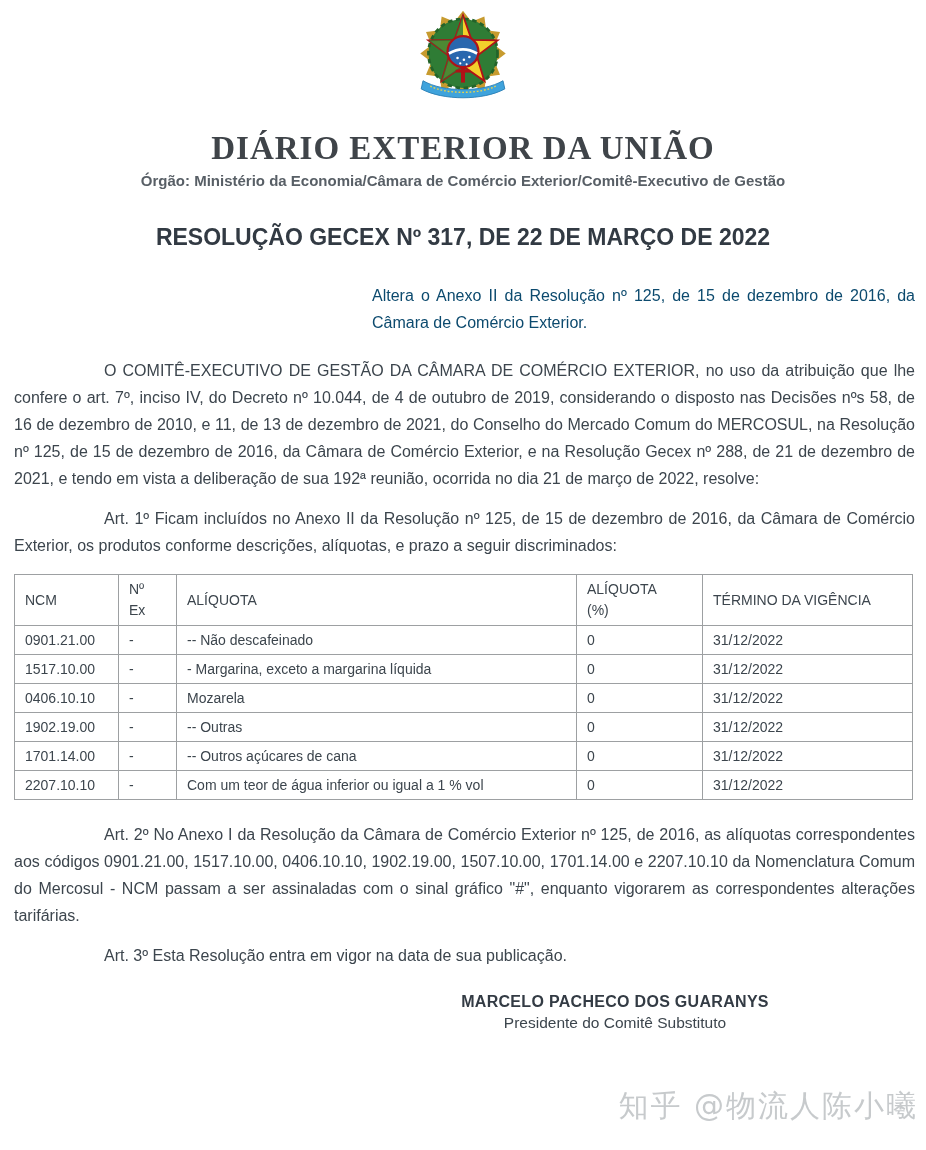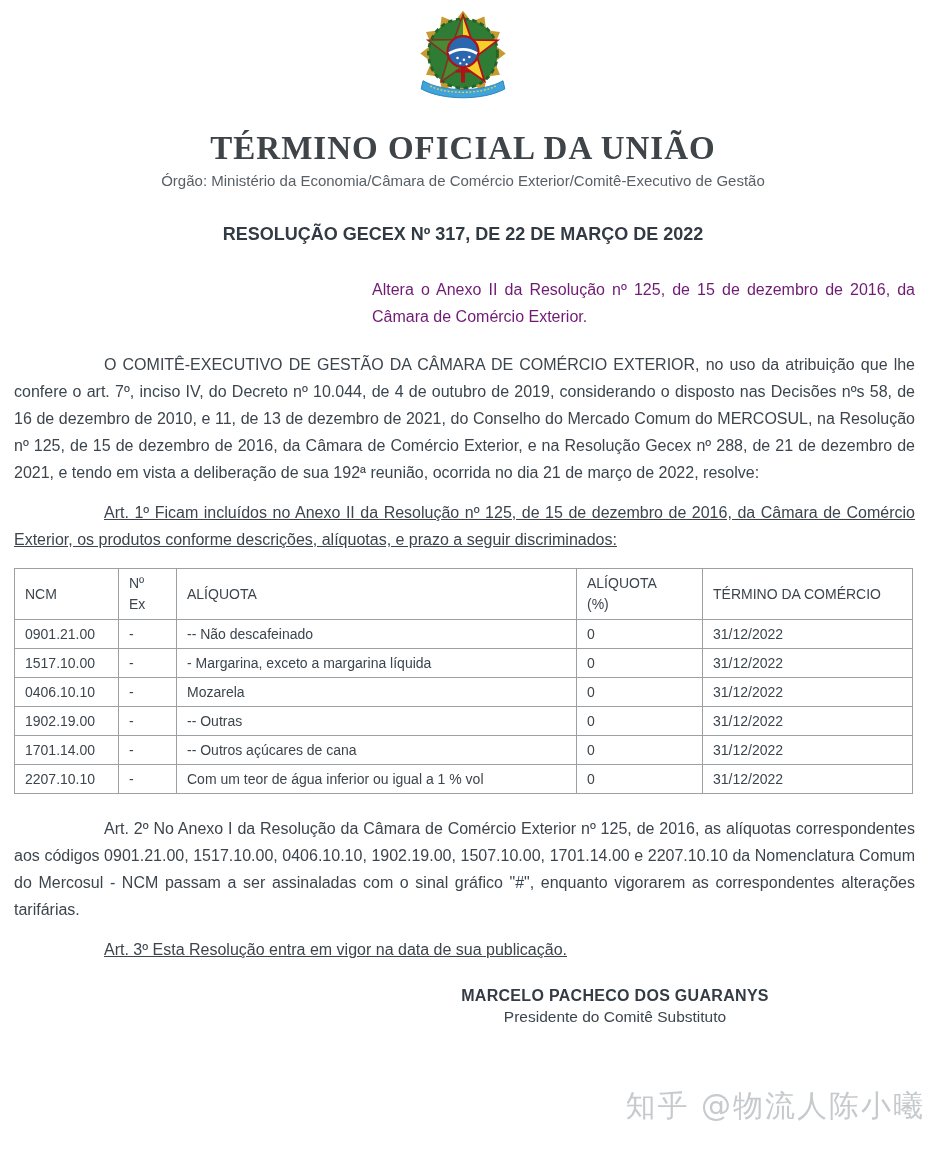--- a/index.html
+++ b/index.html
@@ -4,42 +4,42 @@
 <style>
   html,body { margin:0; padding:0; background:#ffffff; }
   body { font-family:"Liberation Sans", sans-serif; color:#3c454d; }
   .page { position:relative; width:926px; height:1150px; background:#fff; overflow:hidden; margin:0 auto; }
 
   .emblem { text-align:center; padding-top:8px; height:102px; }
 
   .masthead { margin:20px 0 0; text-align:center; font-family:"Liberation Serif", serif;
               font-size:33px; font-weight:bold; color:#3f4449; letter-spacing:1px; }
   .publine  { margin-top:11px; text-align:center; font-size:15px; color:#626a71; }
-  .organline{ margin-top:5px; text-align:center; font-size:15px; font-weight:normal; color:#585f66; }
+  .organline{ margin-top:5px; text-align:center; font-size:15px; font-weight:bold; color:#585f66; }
 
-  .res-title { margin:35px 0 0; text-align:center; font-size:18px; font-weight:bold; color:#323a43; }
+  .res-title { margin:35px 0 0; text-align:center; font-size:23px; font-weight:bold; color:#323a43; }
 
   p { margin:0; }
-  .ementa   { margin:31px 11px 16px 372px; text-align:justify; line-height:27px; font-size:16px; color:#701a75; }
+  .ementa   { margin:31px 11px 16px 372px; text-align:justify; line-height:27px; font-size:16px; color:#0c4a6e; }
   .body-par { margin:21px 11px 0 14px; text-indent:90px; text-align:justify; line-height:27px;
               font-size:16px; color:#3c454d; }
-  .mt-sm { margin-top:13px;text-decoration:underline; }
+  .mt-sm { margin-top:13px; }
 
   table.tariff { width:898px; margin:15px 0 0 14px; border-collapse:collapse;
                  font-size:14px; color:#3c454d; table-layout:fixed; }
   table.tariff th, table.tariff td { border:1px solid #9da0a2; padding:3px 10px;
                  vertical-align:middle; text-align:left; }
   table.tariff th { font-weight:normal; white-space:pre-line; line-height:21px; padding-top:4px; padding-bottom:4px; }
   table.tariff td { line-height:22px; }
 
   .signature { margin-top:24px; margin-left:300px; width:630px; text-align:center; }
   .sig-name { font-size:16px; font-weight:bold; color:#333b44; letter-spacing:0.3px; }
   .sig-role { margin-top:3px; font-size:15.5px; color:#3c454d; }
 
-  .watermark { position:absolute; top:1086px; right:1px; font-size:30px; color:#9aa0a4;
+  .watermark { position:absolute; top:1086px; right:8px; font-size:30px; color:#9aa0a4;
                opacity:0.55; letter-spacing:2px; white-space:nowrap;
                font-family:"DejaVu Sans", sans-serif; }
 </style>
 </head>
 <body>
 
 <div class="page">
 
   <div class="emblem">
     <svg width="110" height="100" viewBox="0 0 120 110">
@@ -62,21 +62,21 @@
       <circle cx="64" cy="62" r="1.2" fill="#fff"></circle>
 
       <rect x="57.8" y="66" width="4.4" height="16" fill="#b01217"></rect>
       <rect x="52" y="68" width="16" height="3" fill="#b01217"></rect>
 
       <path d="M16 80 C 38 93, 82 93, 104 80 L 106 89 C 82 102, 38 102, 14 89 Z" fill="#3fa3dc" stroke="#2a7fb5" stroke-width="1"></path>
       <path d="M24 86 C 42 95, 78 95, 96 86" stroke="#e8d44c" stroke-width="1.5" fill="none" stroke-dasharray="2 2"></path>
     </svg>
   </div>
 
-  <h1 class="masthead">TÉRMINO OFICIAL DA UNIÃO</h1>
+  <h1 class="masthead">DIÁRIO EXTERIOR DA UNIÃO</h1>
   <div class="organline">Órgão: Ministério da Economia/Câmara de Comércio Exterior/Comitê-Executivo de Gestão</div>
 
   <h2 class="res-title">RESOLUÇÃO GECEX Nº 317, DE 22 DE MARÇO DE 2022</h2>
 
   <p class="ementa">Altera o Anexo II da Resolução nº 125, de 15 de dezembro de 2016, da Câmara de Comércio Exterior.</p>
 
   <p class="body-par">O COMITÊ-EXECUTIVO DE GESTÃO DA CÂMARA DE COMÉRCIO EXTERIOR, no uso da atribuição que lhe confere o art. 7º, inciso IV, do Decreto nº 10.044, de 4 de outubro de 2019, considerando o disposto nas Decisões nºs 58, de 16 de dezembro de 2010, e 11, de 13 de dezembro de 2021, do Conselho do Mercado Comum do MERCOSUL, na Resolução nº 125, de 15 de dezembro de 2016, da Câmara de Comércio Exterior, e na Resolução Gecex nº 288, de 21 de dezembro de 2021, e tendo em vista a deliberação de sua 192ª reunião, ocorrida no dia 21 de março de 2022, resolve:</p>
 
   <p class="body-par mt-sm">Art. 1º Ficam incluídos no Anexo II da Resolução nº 125, de 15 de dezembro de 2016, da Câmara de Comércio Exterior, os produtos conforme descrições, alíquotas, e prazo a seguir discriminados:</p>
 
@@ -89,21 +89,21 @@
         <col style="width:210px">
     </colgroup>
     <thead>
       <tr>
         <th>NCM</th>
         <th>Nº
 Ex</th>
         <th>ALÍQUOTA</th>
         <th>ALÍQUOTA
 (%)</th>
-        <th>TÉRMINO DA COMÉRCIO</th>
+        <th>TÉRMINO DA VIGÊNCIA</th>
       </tr>
     </thead>
     <tbody>
       <tr>
         <td>0901.21.00</td>
         <td>-</td>
         <td>-- Não descafeinado</td>
         <td>0</td>
         <td>31/12/2022</td>
       </tr>

